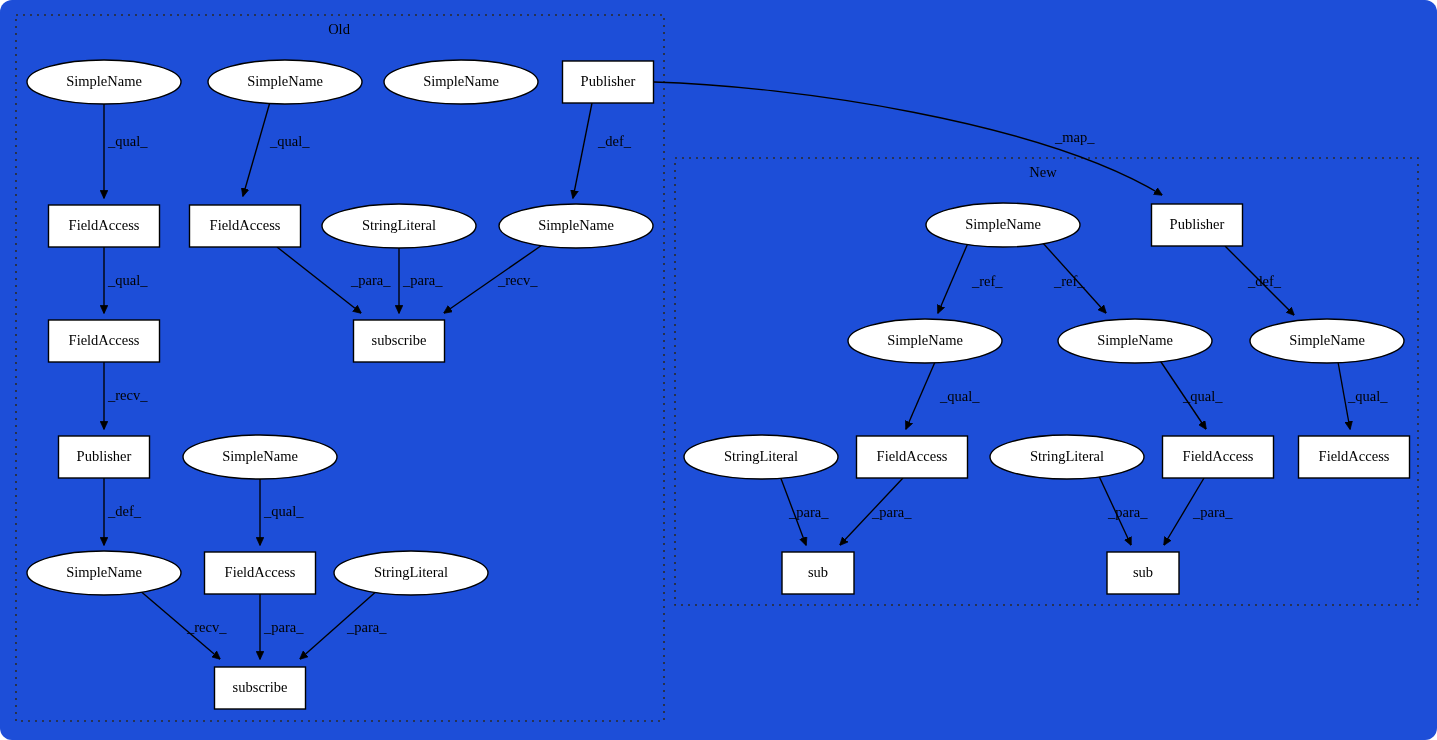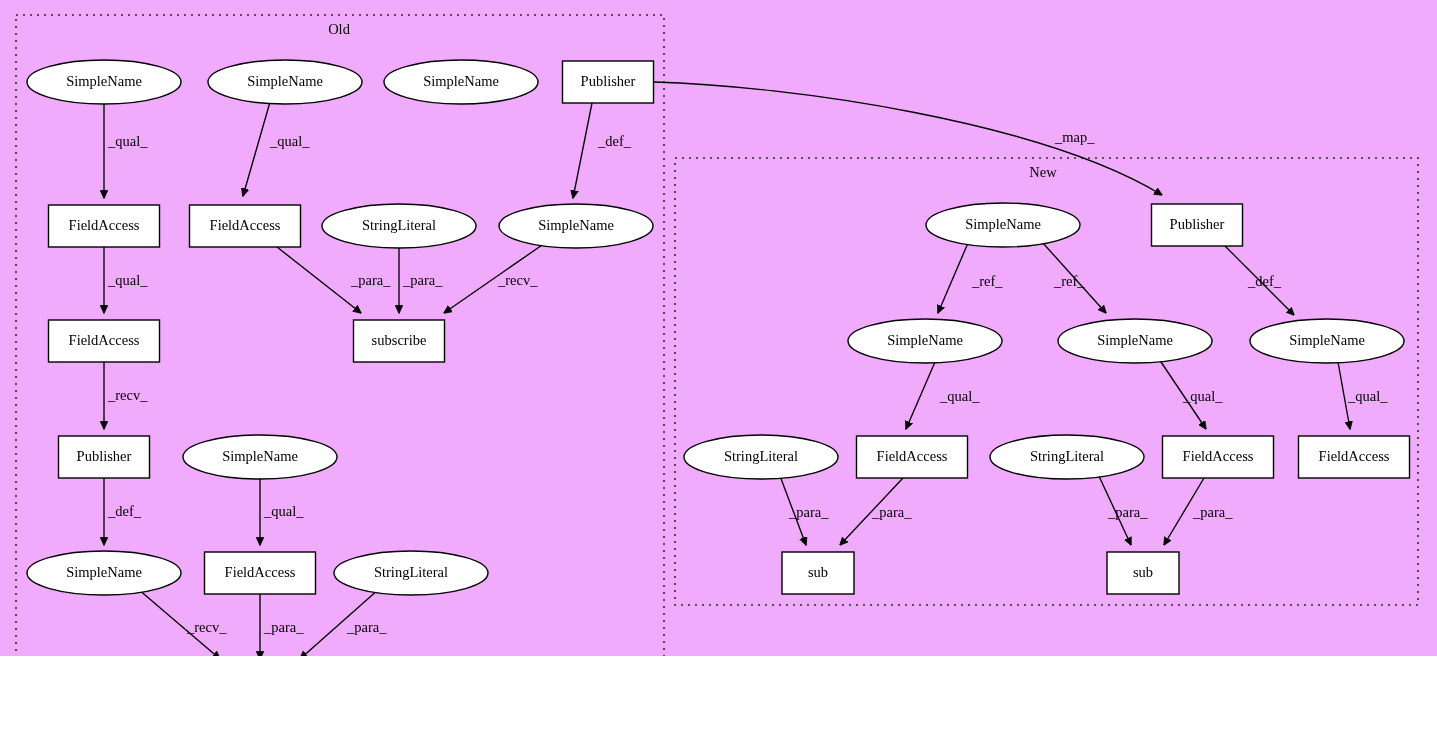--- a/index.html
+++ b/index.html
@@ -3,23 +3,24 @@
 <meta charset="utf-8">
 <style>
   html, body {
     margin: 0;
     padding: 0;
     background: #ffffff;
   }
   #canvas {
     position: relative;
     width: 1437px;
-    height: 656px;
-    background: #f0abfc;
+    height: 740px;
+    background: #1d4ed8;
     overflow: hidden;
+    border-radius: 12px;
   }
   svg#graph {
     display: block;
     width: 1437px;
     height: 740px;
     font-family: "Liberation Serif", "DejaVu Serif", serif;
   }
   .cluster-border {
     fill: none;
     stroke: #2b2b2b;

